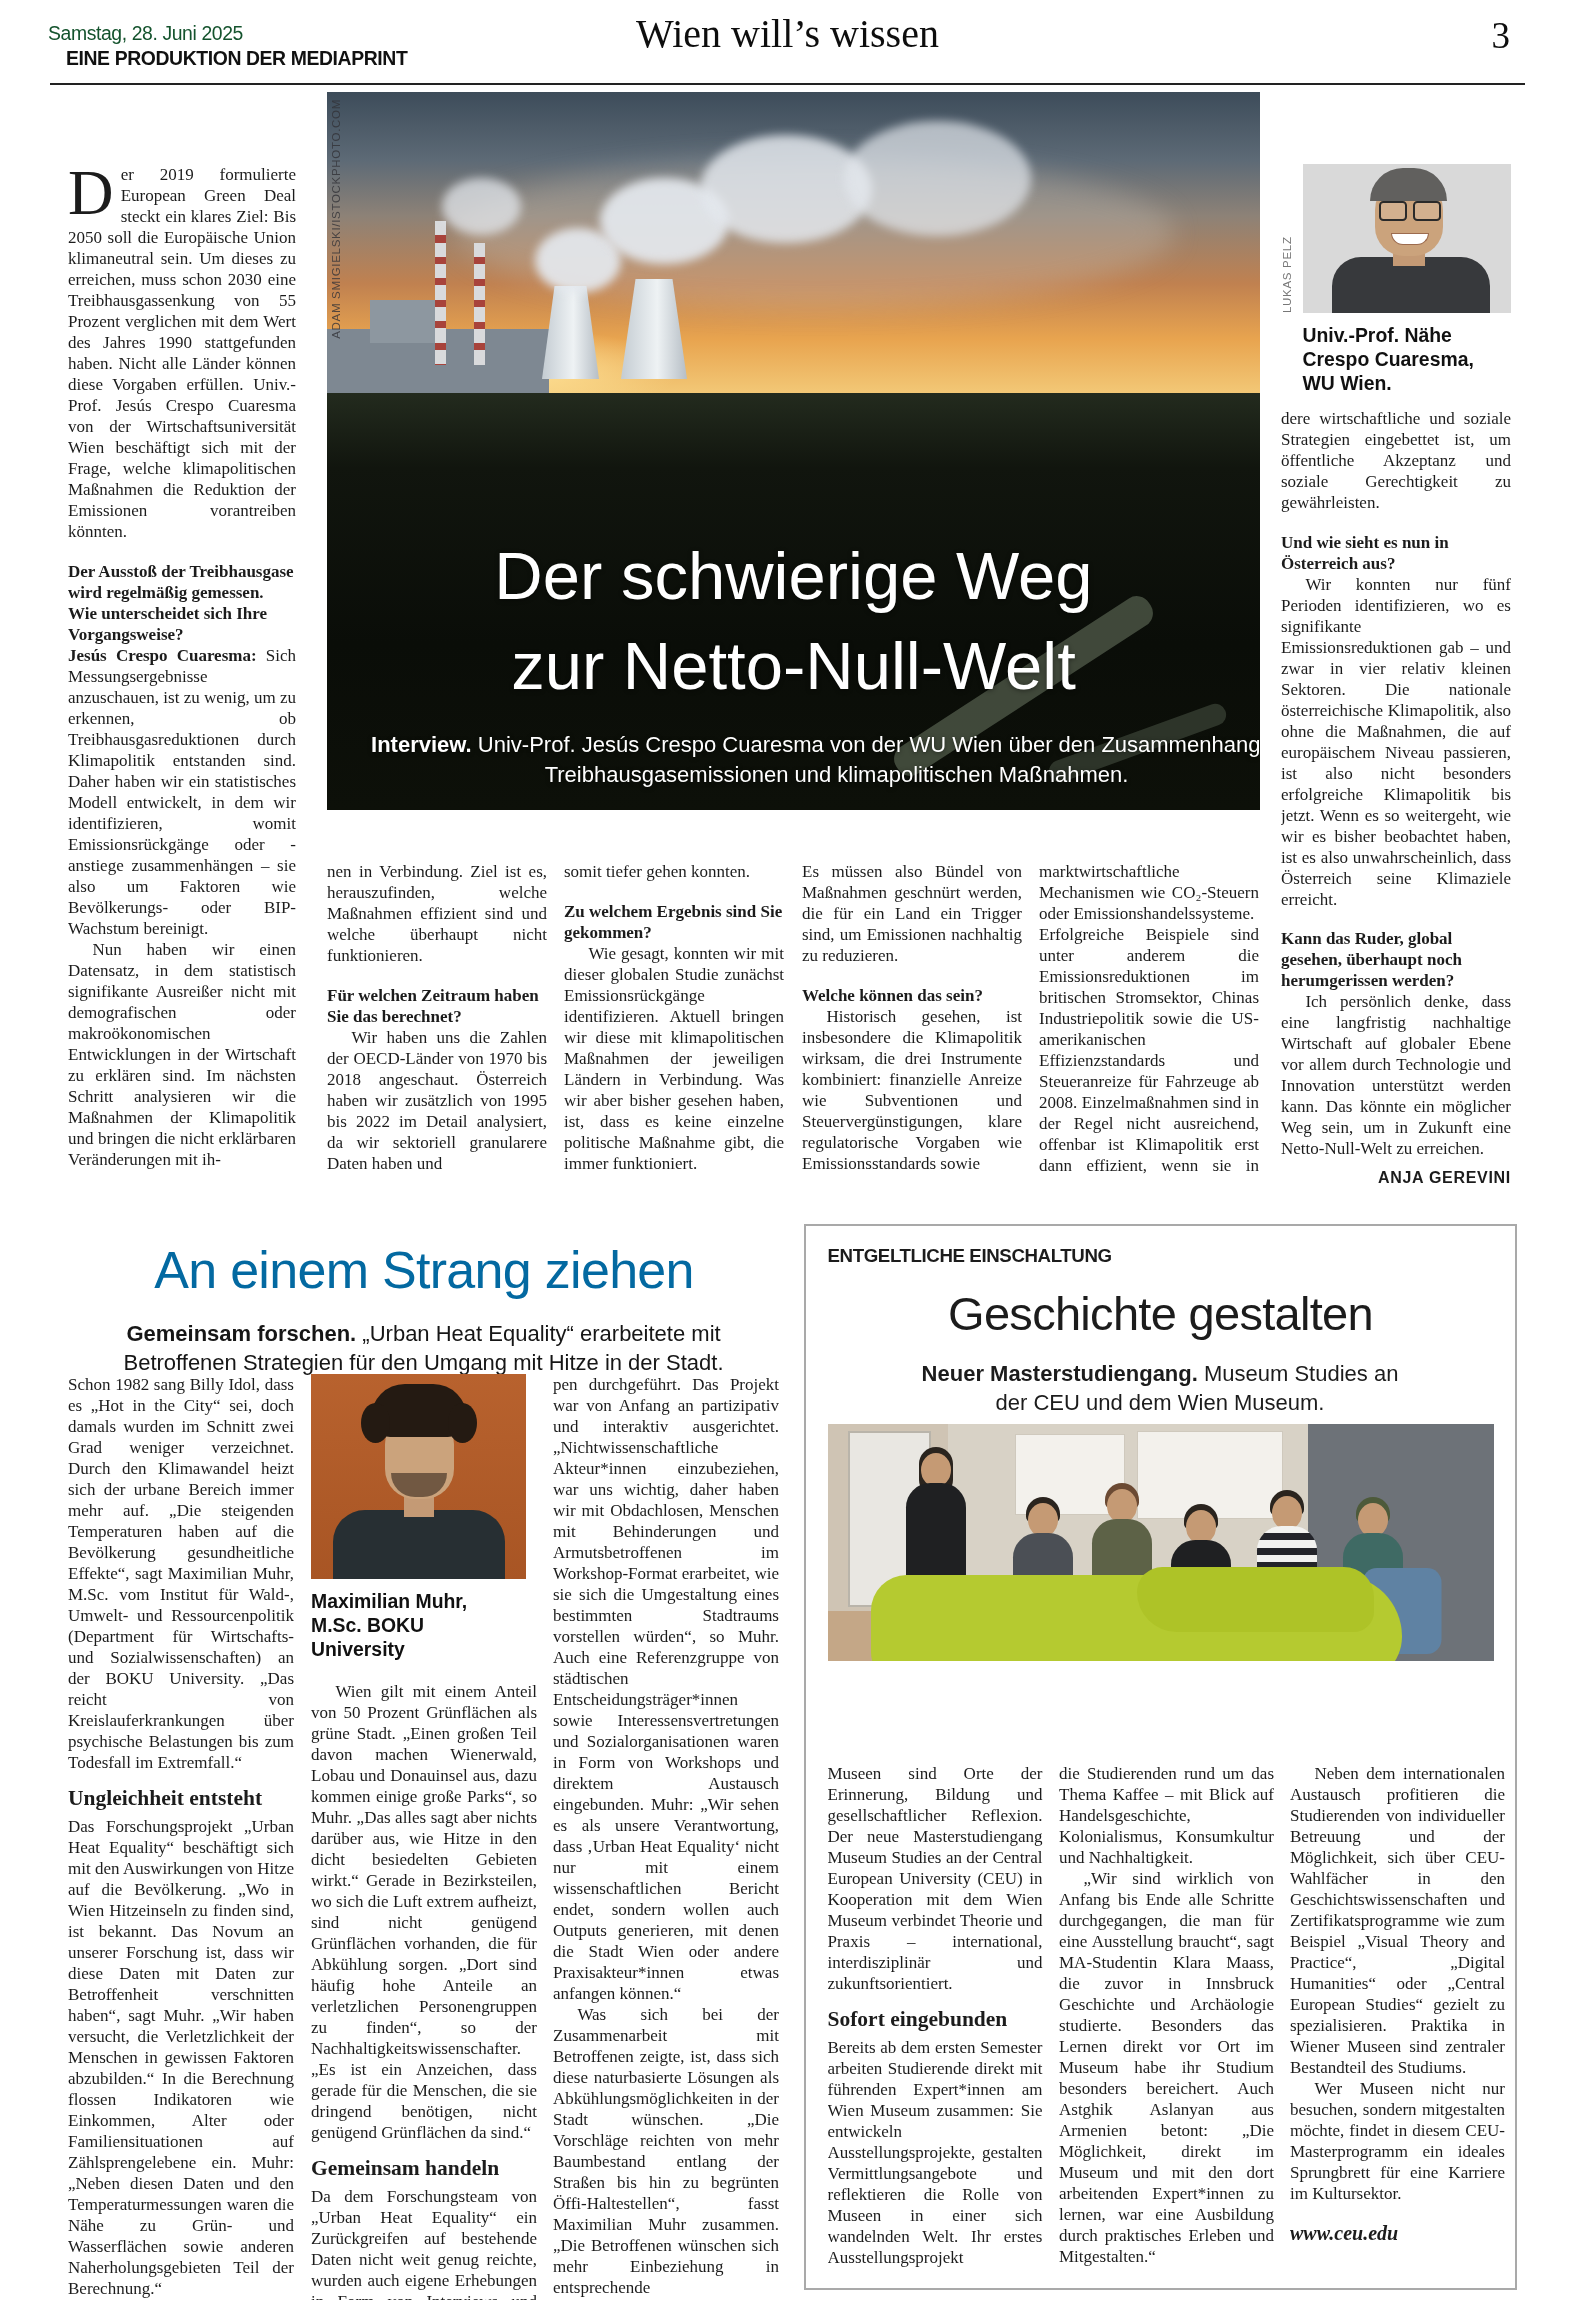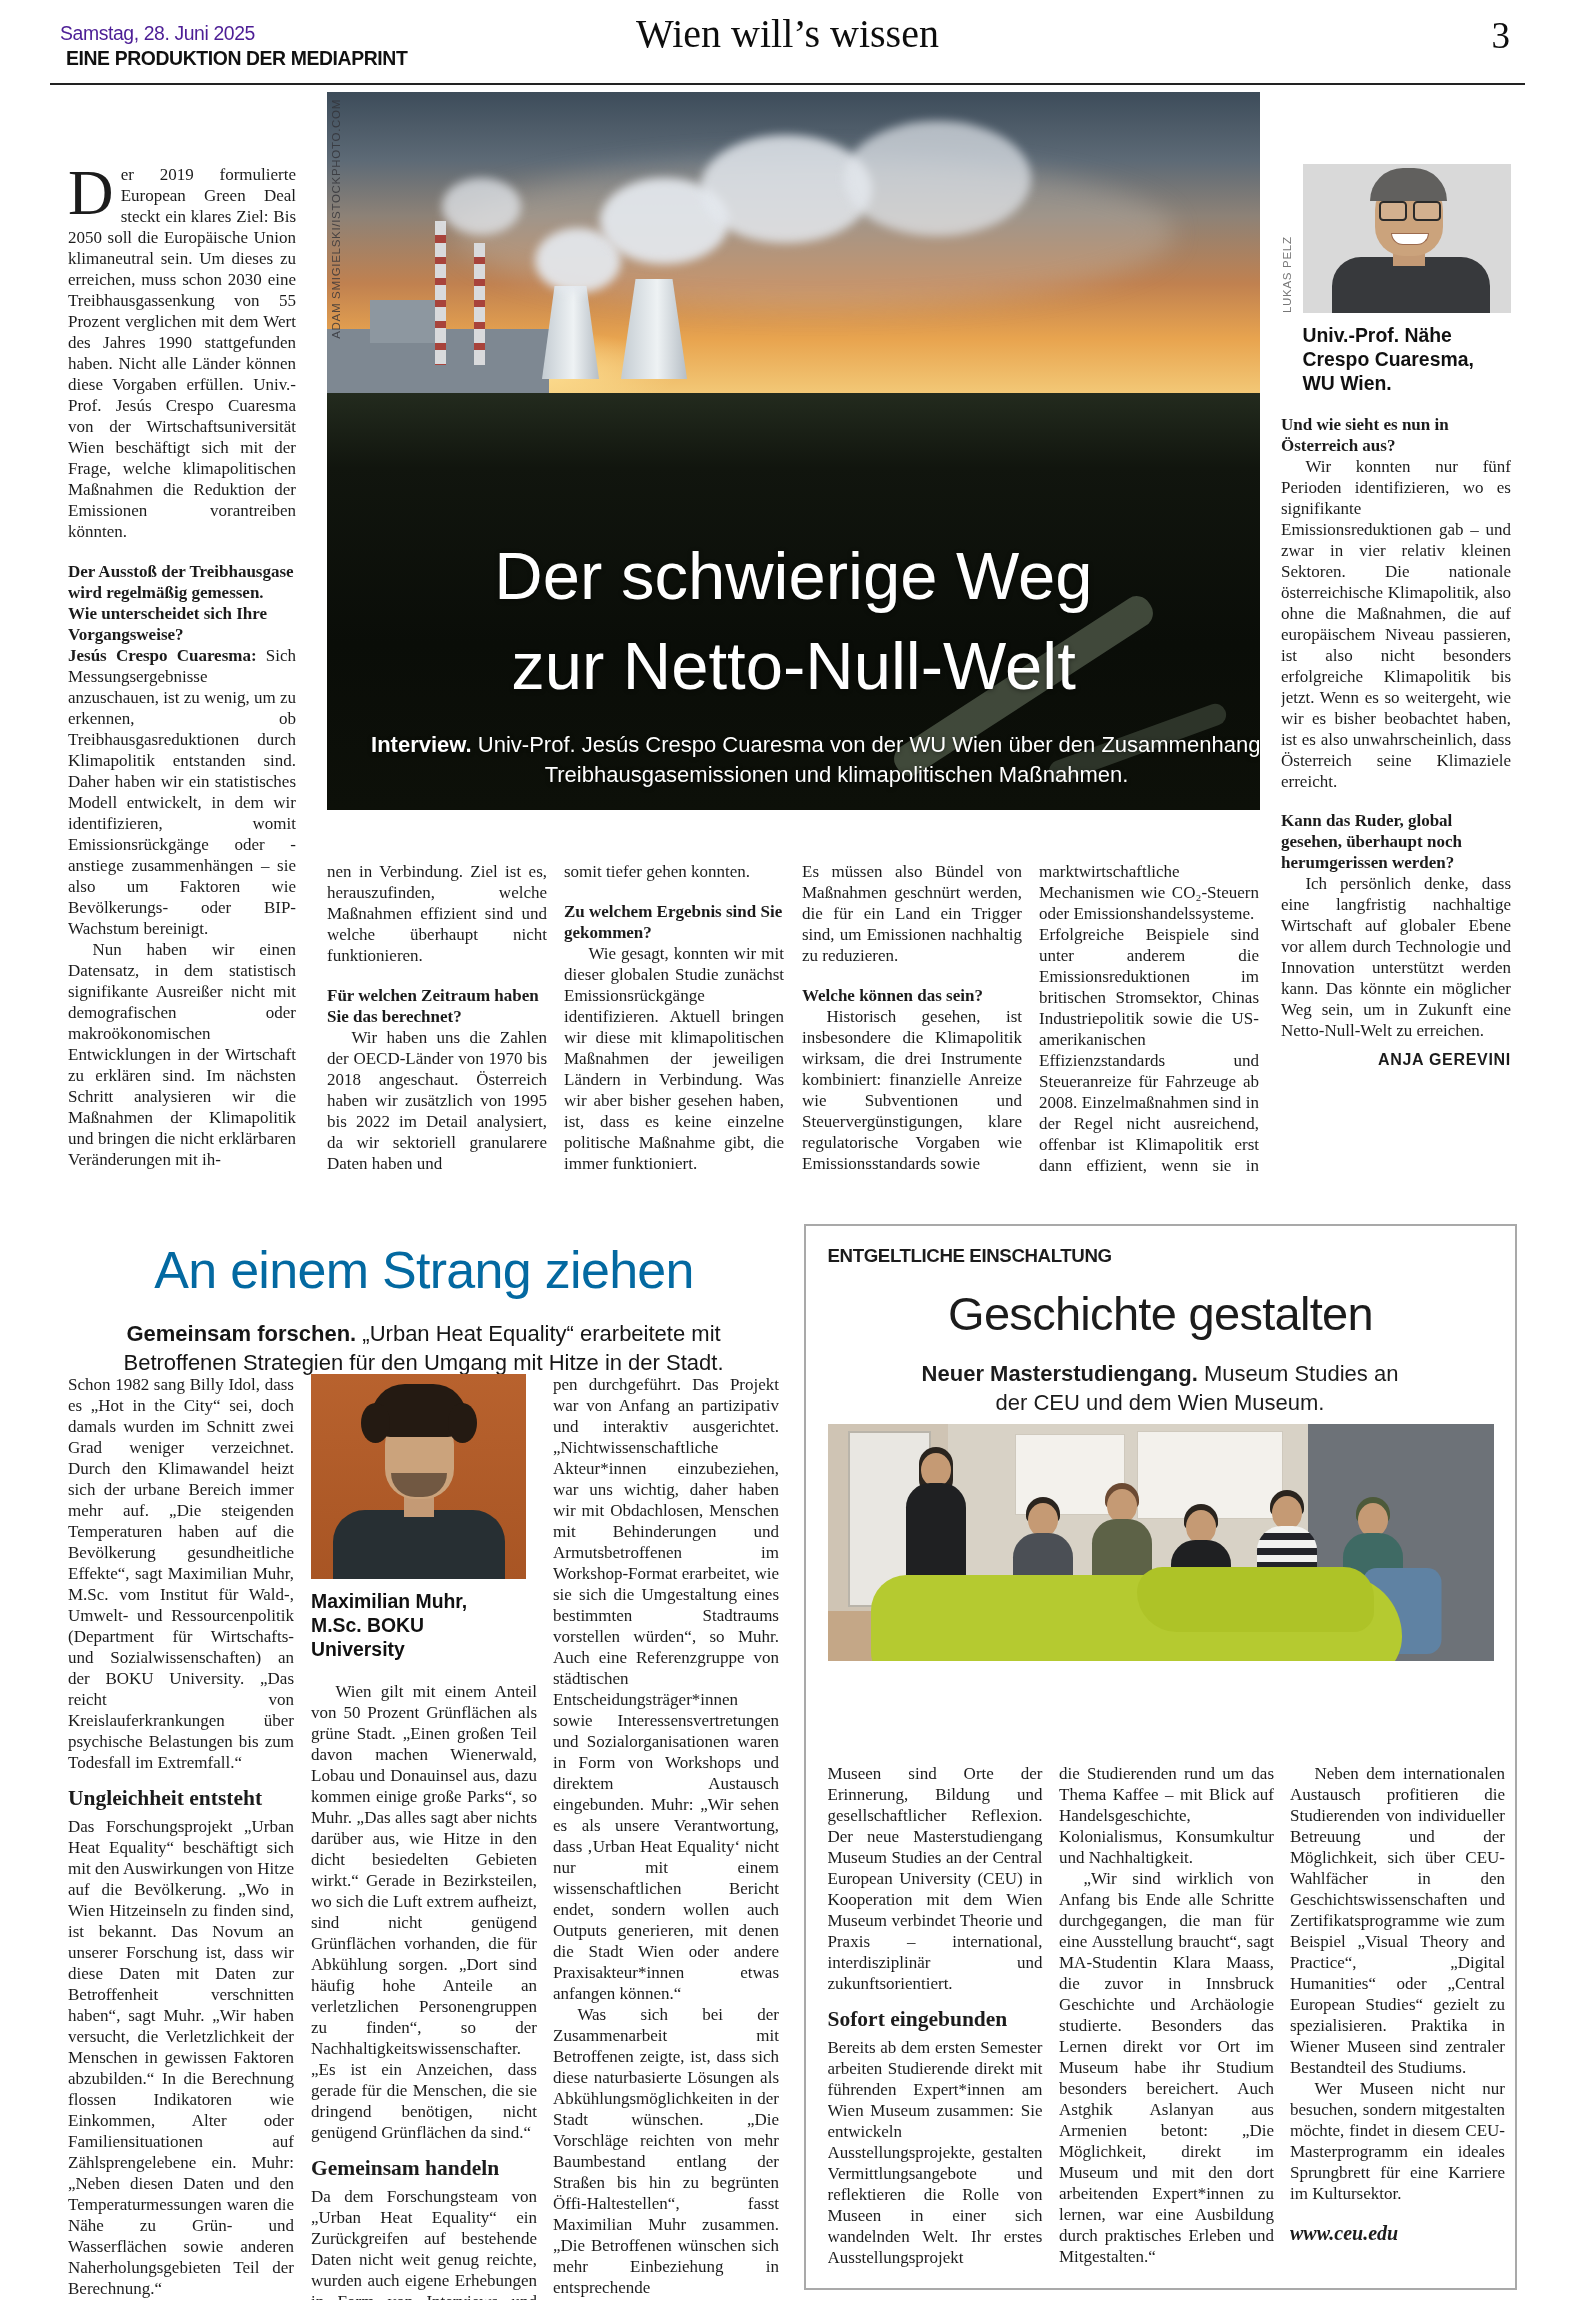--- a/index.html
+++ b/index.html
@@ -1,20 +1,20 @@
 <!DOCTYPE html>
 <html lang="de" style="font-size:11.5px"><head>
 <meta charset="utf-8">
 <style>
   html,body{margin:0;padding:0;background:#e8e8e8;}
   #page{position:relative;width:1575px;height:2319px;background:#ffffff;font-family:"Liberation Serif",serif;color:#1c1c1c;overflow:hidden;}
   .abs{position:absolute;}
 
   
-  .hdr-date{left:60px;top:21.5px;font-family:"Liberation Sans",sans-serif;font-size:19.4px;letter-spacing:-0.4px;color:#4c1d95;}
+  .hdr-date{left:48px;top:21.5px;font-family:"Liberation Sans",sans-serif;font-size:19.4px;letter-spacing:-0.4px;color:#14532d;}
   .hdr-prod{left:66px;top:47px;font-family:"Liberation Sans",sans-serif;font-size:19.4px;font-weight:700;letter-spacing:-0.4px;color:#111;}
   .nameplate{left:0;right:0;top:10px;text-align:center;font-size:40px;font-family:"Liberation Serif",serif;color:#0e0e0e;}
   .pageno{right:65px;top:14.4px;font-size:37px;font-family:"Liberation Serif",serif;color:#0e0e0e;}
   .hdr-rule{left:50px;right:50px;top:83px;height:2.2px;background:#222;}
 
   
   .col{position:absolute;text-align:justify;font-size:17px;line-height:21px;hyphens:auto;overflow:hidden;}
   .col p{margin:0;}
   .ind{text-indent:24.4px;}
   .q{font-weight:700;margin-top:18.7px !important;text-align:left;}
@@ -173,20 +173,21 @@
         <div class="cr-head"></div>
         <div class="cr-hair"></div>
         <div class="cr-glasses">
             <div></div>
             <div class="cr-g2"></div>
           </div>
         <div class="cr-smile"></div>
       </div>
     </div>
     <div class="capt" style="margin:10px 0 4.3px 21.5px;">Univ.-Prof. Nähe Crespo Cuaresma, WU Wien.</div>
+    <p style="margin-top:13px;">dere wirtschaftliche und soziale Strategien eingebettet ist, um öffentliche Akzeptanz und soziale Gerechtigkeit zu gewährleisten.</p>
     <p class="q">Und wie sieht es nun in Österreich aus?</p>
     <p class="ind">Wir konnten nur fünf Perioden identifizieren, wo es signifikante Emissionsreduktionen gab – und zwar in vier relativ kleinen Sektoren. Die nationale österreichische Klimapolitik, also ohne die Maßnahmen, die auf europäischem Niveau passieren, ist also nicht besonders erfolgreiche Klimapolitik bis jetzt. Wenn es so weitergeht, wie wir es bisher beobachtet haben, ist es also unwahrscheinlich, dass Österreich seine Klimaziele erreicht.</p>
     <p class="q">Kann das Ruder, global gesehen, überhaupt noch herumgerissen werden?</p>
     <p class="ind">Ich persönlich denke, dass eine langfristig nachhaltige Wirtschaft auf globaler Ebene vor allem durch Technologie und Innovation unterstützt werden kann. Das könnte ein möglicher Weg sein, um in Zukunft eine Netto-Null-Welt zu erreichen.</p>
     <p class="byline">ANJA GEREVINI</p>
   </div>
 
   <div class="abs st-head">An einem Strang ziehen</div>
   <div class="abs st-sub">
     <span class="sub-b">Gemeinsam forschen.</span><span> „Urban Heat Equality“ erarbeitete mit Betroffenen Strategien für den Umgang mit Hitze in der Stadt.</span>

